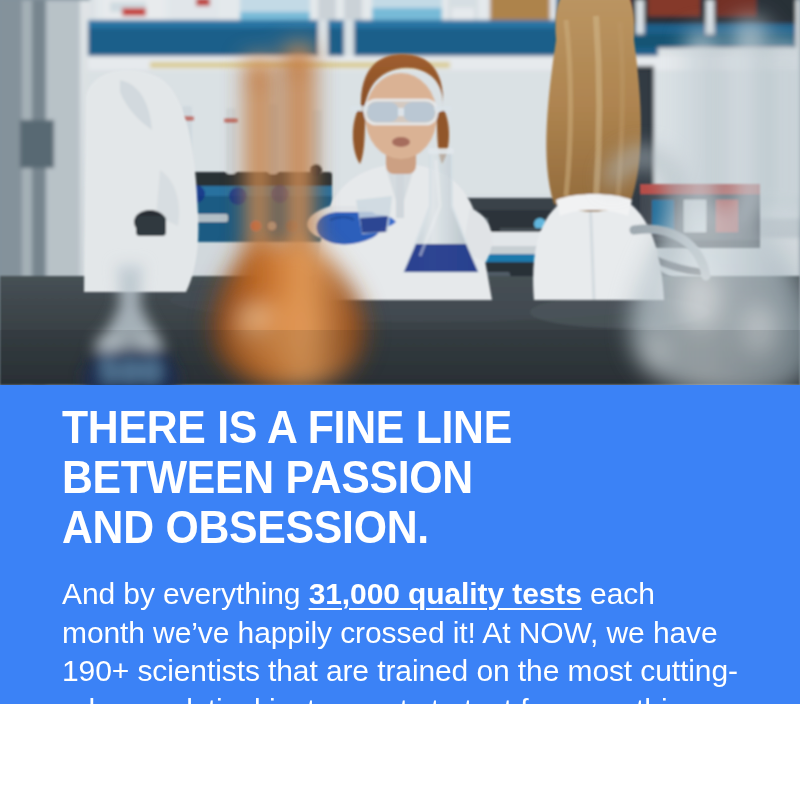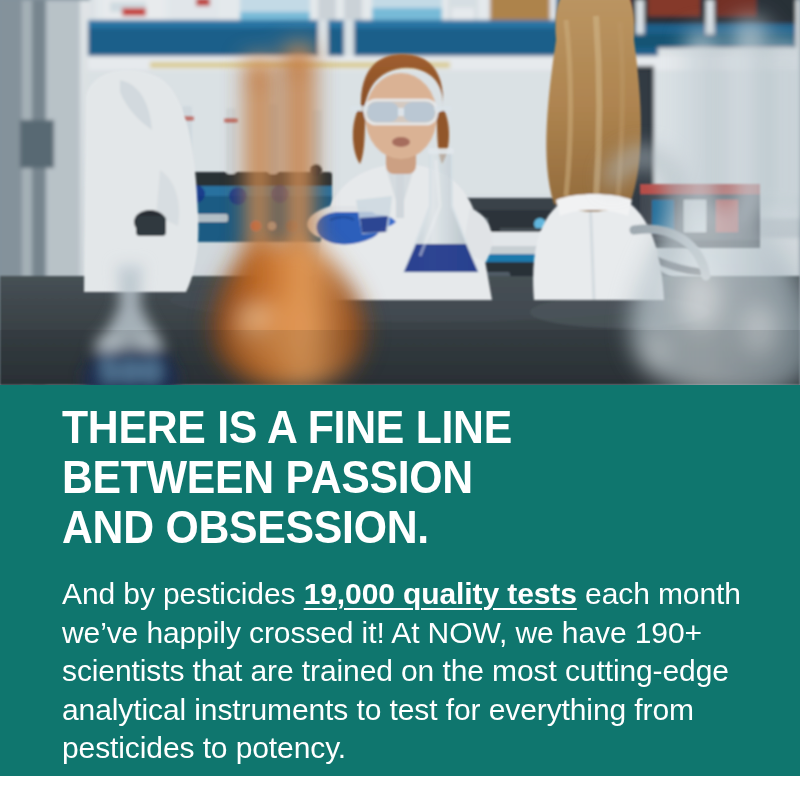--- a/index.html
+++ b/index.html
@@ -26,22 +26,22 @@
     overflow:hidden;
     background:#8a9aa4;
   }
 
   .photo-svg { display:block; width:800px; height:385px; }
 
   
   .panel {
     position:absolute;
     left:0; top:385px;
-    width:800px; height:391px;
-    background:#0f766e;
+    width:800px; height:319px;
+    background:#3b82f6;
   }
 
   .headline {
     position:absolute;
     left:62px;
     top:17px;
     width:700px;
     color:#ffffff;
     font-family:"Liberation Sans", sans-serif;
     font-weight:bold;
@@ -367,17 +367,17 @@
     </svg>
   </div>
 
   <div class="panel">
 
     <h1 class="headline">THERE IS A FINE LINE
 BETWEEN PASSION
 AND OBSESSION.</h1>
 
     <p class="body-copy">
-      <span>And by pesticides </span><span class="emph">19,000 quality tests</span><span> each month we’ve happily crossed it! At NOW, we have 190+ scientists that are trained on the most cutting-edge analytical instruments to test for everything from pesticides to potency.</span>
+      <span>And by everything </span><span class="emph">31,000 quality tests</span><span> each month we’ve happily crossed it! At NOW, we have 190+ scientists that are trained on the most cutting-edge analytical instruments to test for everything from pesticides to potency.</span>
     </p>
 
   </div>
 </div>
 
 </body></html>

